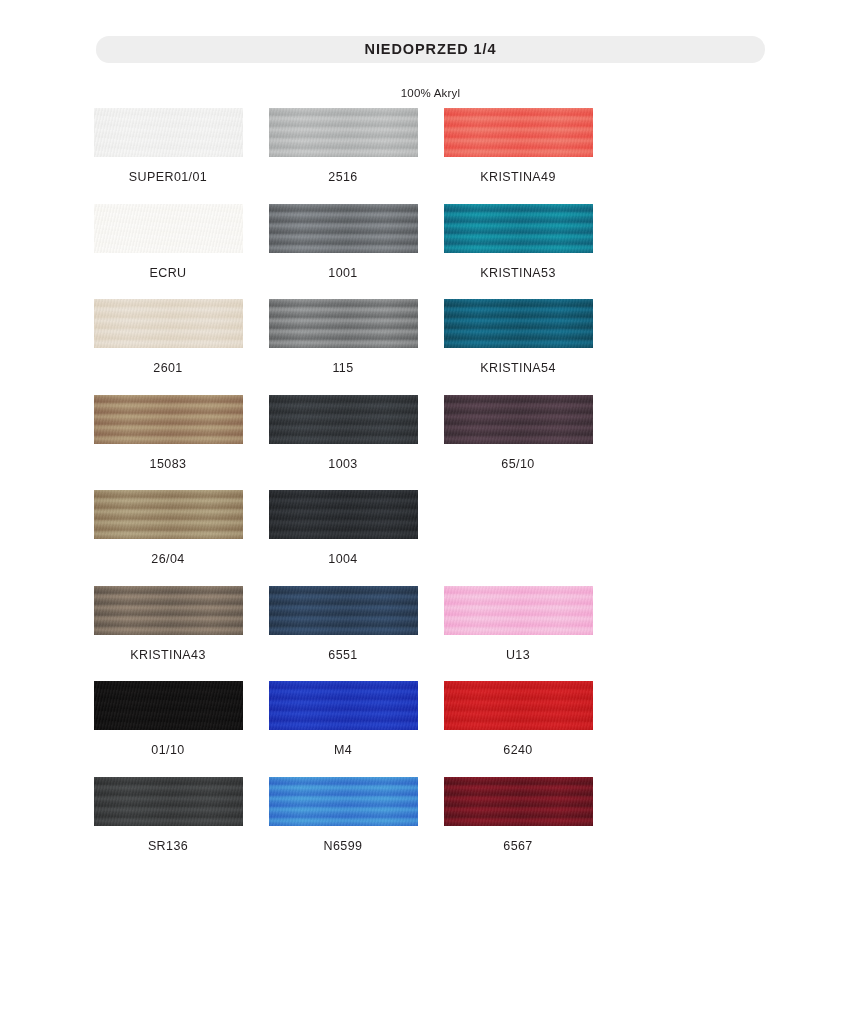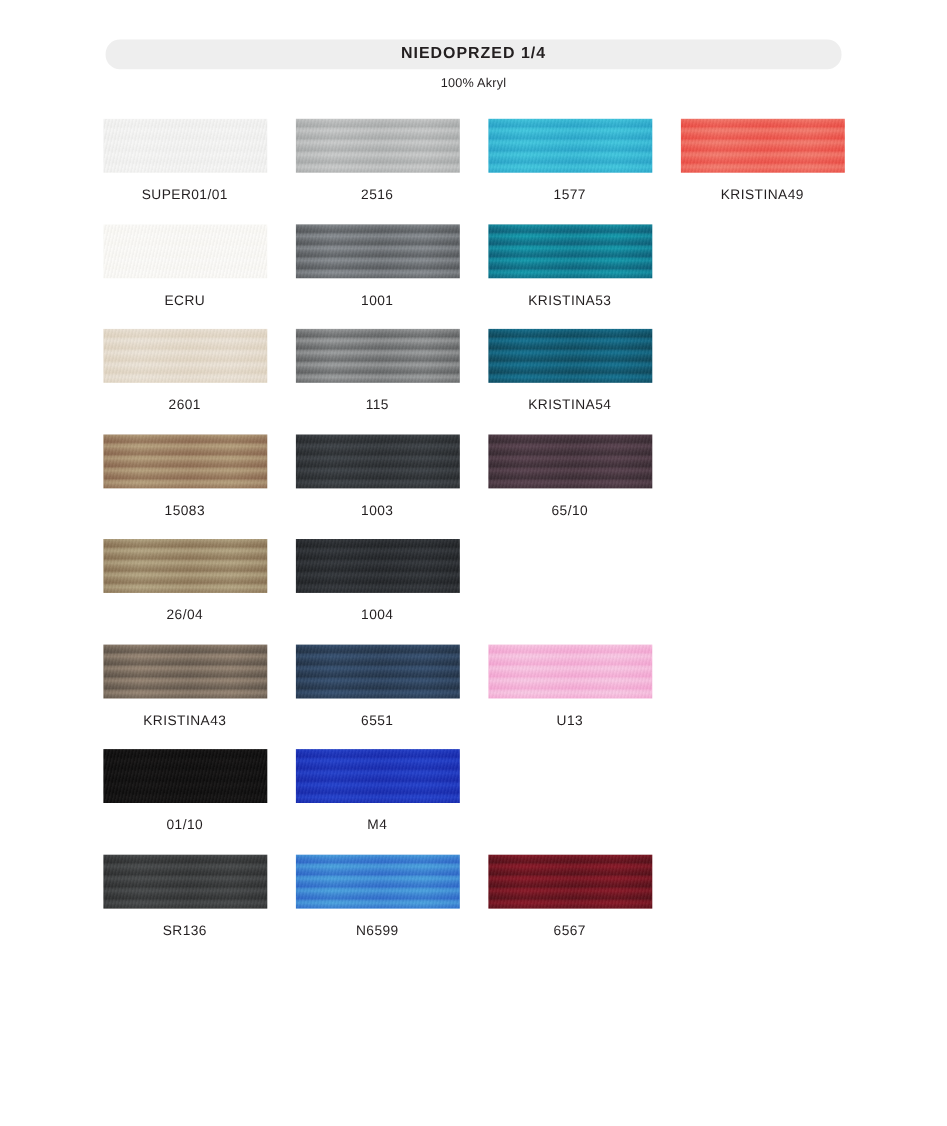--- a/index.html
+++ b/index.html
@@ -39,21 +39,21 @@
   .title-bar .title {
     font-size: 14.5px;
     font-weight: 700;
     letter-spacing: 0.9px;
     color: #231f20;
     line-height: 1;
   }
   .subtitle {
     position: absolute;
     left: 96px;
-    top: 70px;
+    top: 87px;
     width: 669px;
     text-align: center;
     font-size: 11.5px;
     font-weight: 400;
     color: #231f20;
     letter-spacing: 0.2px;
   }
 
   
   .grid {
@@ -155,27 +155,20 @@
           <div class="swatch-label">SUPER01/01</div>
         </div>
         <div class="swatch-cell">
           <div class="swatch" style="background: rgb(185, 187, 187);">
             <div class="yarn"></div>
             <div class="fuzz"></div>
           </div>
           <div class="swatch-label">2516</div>
         </div>
         <div class="swatch-cell">
-          <div class="swatch" style="background: rgb(53, 182, 212);">
-            <div class="yarn"></div>
-            <div class="fuzz"></div>
-          </div>
-          <div class="swatch-label">1577</div>
-        </div>
-        <div class="swatch-cell">
           <div class="swatch" style="background: rgb(240, 101, 90);">
             <div class="yarn"></div>
             <div class="fuzz"></div>
           </div>
           <div class="swatch-label">KRISTINA49</div>
         </div>
       </div>
       <div class="grid-row">
         <div class="swatch-cell">
           <div class="swatch" style="background: rgb(251, 250, 247);">
@@ -308,20 +301,27 @@
           </div>
           <div class="swatch-label">01/10</div>
         </div>
         <div class="swatch-cell">
           <div class="swatch" style="background: rgb(29, 53, 188);">
             <div class="yarn"></div>
             <div class="fuzz"></div>
           </div>
           <div class="swatch-label">M4</div>
         </div>
+        <div class="swatch-cell">
+          <div class="swatch" style="background: rgb(204, 26, 30);">
+            <div class="yarn"></div>
+            <div class="fuzz"></div>
+          </div>
+          <div class="swatch-label">6240</div>
+        </div>
         <div class="swatch-cell empty">
           <div class="swatch"></div>
           <div class="swatch-label"></div>
         </div>
       </div>
       <div class="grid-row">
         <div class="swatch-cell">
           <div class="swatch" style="background: rgb(58, 60, 61);">
             <div class="yarn"></div>
             <div class="fuzz"></div>

